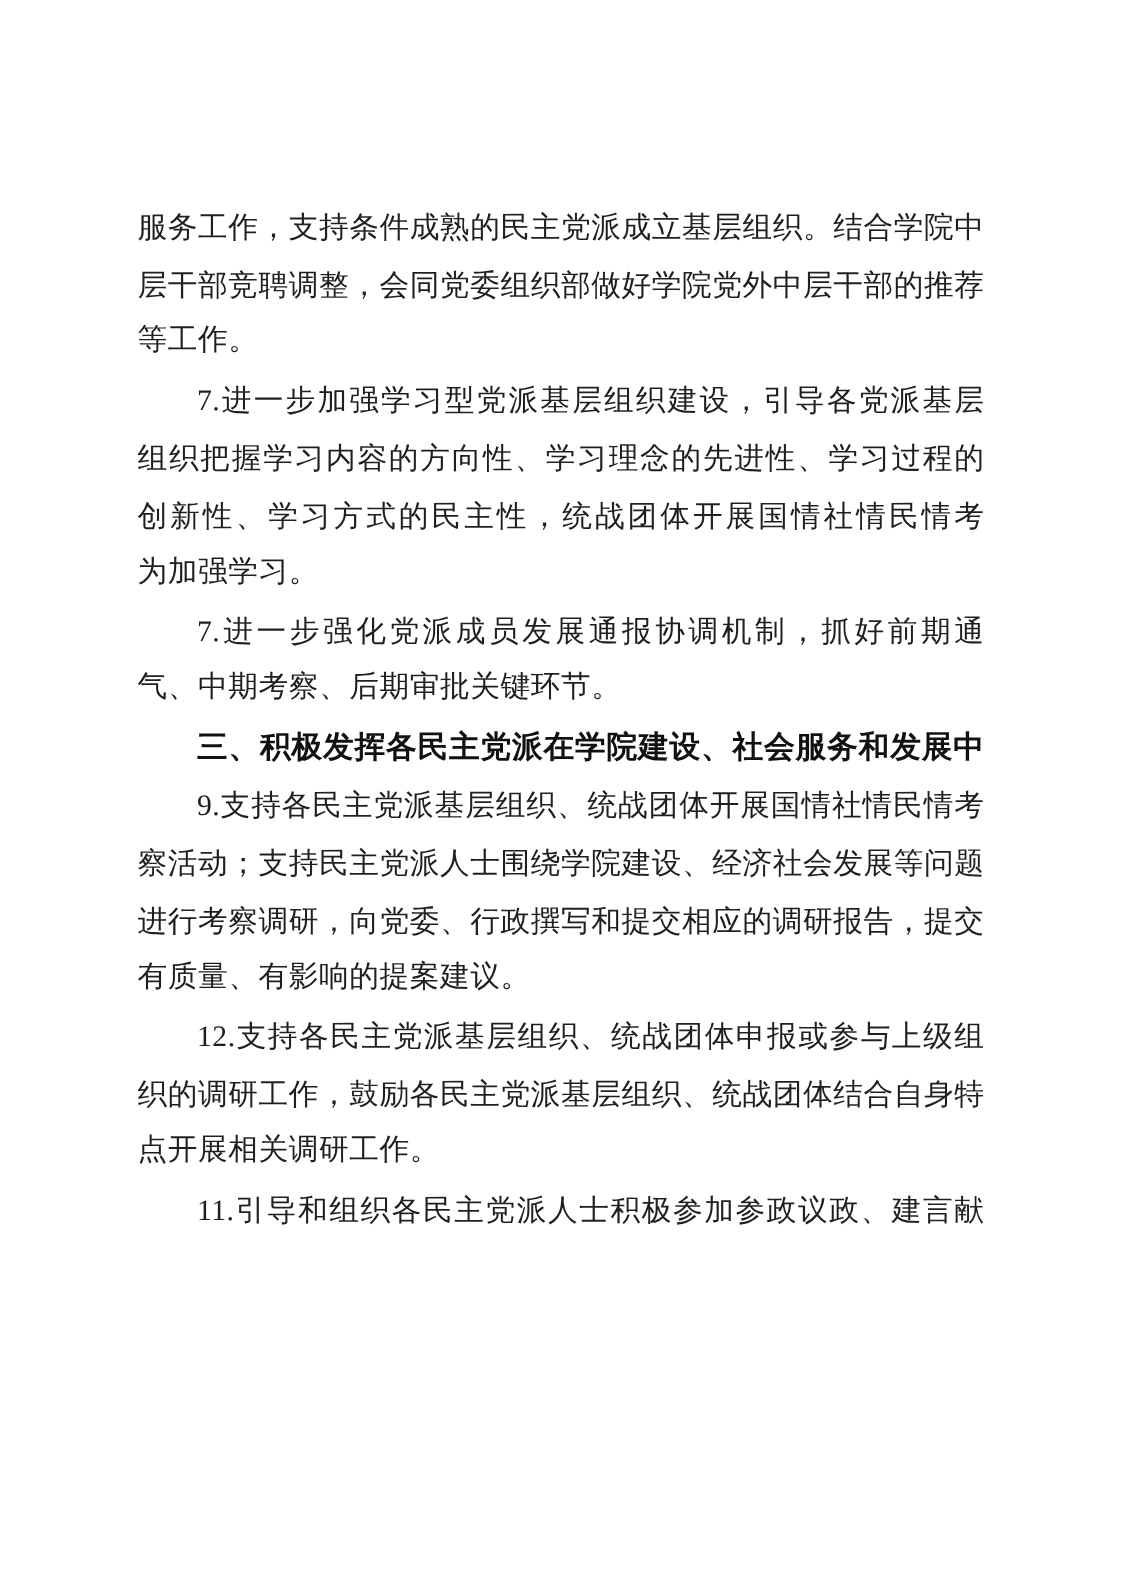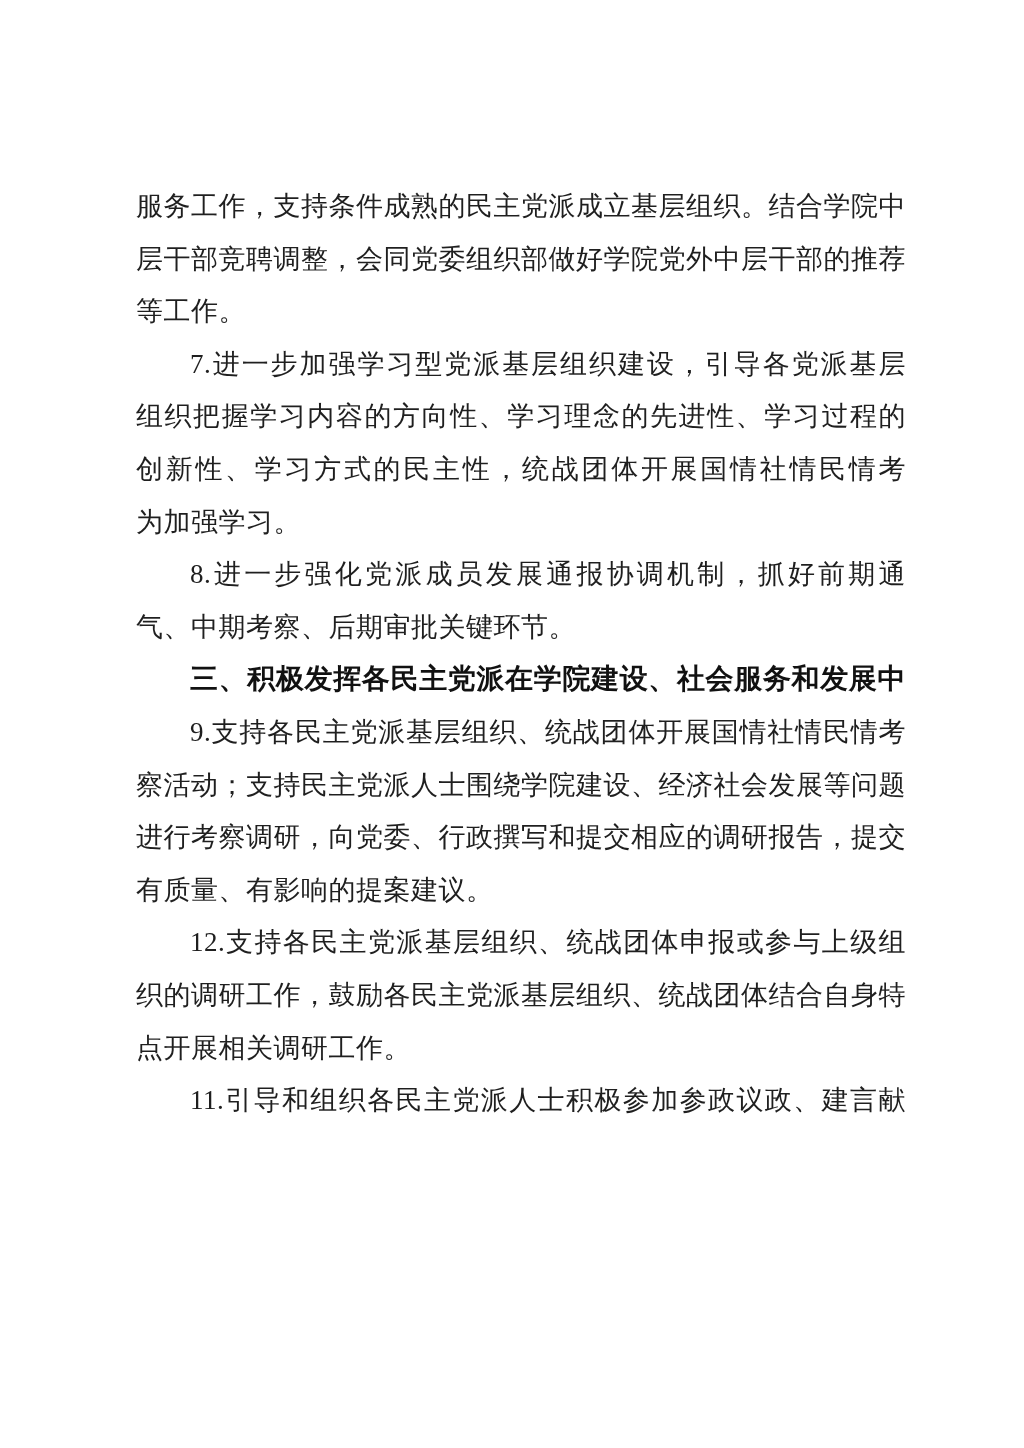--- a/index.html
+++ b/index.html
@@ -10,36 +10,37 @@
   .page {
     position: relative;
     width: 1024px;
     height: 1448px;
     background: #ffffff;
     overflow: hidden;
     font-family: "Liberation Serif", serif;
   }
   .doc {
     position: absolute;
-    left: 136px;
+    left: 125px;
     top: 180px;
     width: 770px;
   }
   .line {
     font-size: 27px;
     line-height: 52.6px;
     height: 52.6px;
     color: #1f1f1f;
     text-align: justify;
     text-align-last: justify;
     overflow: hidden;
     letter-spacing: 0.5px;
   }
   .line.last {
     text-align-last: left;
+    font-family: Liberation Mono, monospace;
   }
   .line.indent {
     padding-left: 54px;
   }
   .line.heading {
     font-family: "Liberation Sans", sans-serif;
     font-weight: 700;
     font-size: 28px;
     color: #111111;
   }
@@ -49,21 +50,21 @@
 
 <div class="page">
   <div class="doc">
       <div class="line">服务工作，支持条件成熟的民主党派成立基层组织。结合学院中</div>
       <div class="line">层干部竞聘调整，会同党委组织部做好学院党外中层干部的推荐</div>
       <div class="line last">等工作。</div>
       <div class="line indent">7.进一步加强学习型党派基层组织建设，引导各党派基层</div>
       <div class="line">组织把握学习内容的方向性、学习理念的先进性、学习过程的</div>
       <div class="line">创新性、学习方式的民主性，统战团体开展国情社情民情考</div>
       <div class="line last">为加强学习。</div>
-      <div class="line indent">8.进一步强化党派成员发展通报协调机制，抓好前期通</div>
+      <div class="line indent">7.进一步强化党派成员发展通报协调机制，抓好前期通</div>
       <div class="line last">气、中期考察、后期审批关键环节。</div>
       <div class="line heading indent">三、积极发挥各民主党派在学院建设、社会服务和发展中的</div>
       <div class="line indent">9.支持各民主党派基层组织、统战团体开展国情社情民情考</div>
       <div class="line">察活动；支持民主党派人士围绕学院建设、经济社会发展等问题</div>
       <div class="line">进行考察调研，向党委、行政撰写和提交相应的调研报告，提交</div>
       <div class="line last">有质量、有影响的提案建议。</div>
       <div class="line indent">12.支持各民主党派基层组织、统战团体申报或参与上级组</div>
       <div class="line">织的调研工作，鼓励各民主党派基层组织、统战团体结合自身特</div>
       <div class="line last">点开展相关调研工作。</div>
       <div class="line indent">11.引导和组织各民主党派人士积极参加参政议政、建言献</div>

